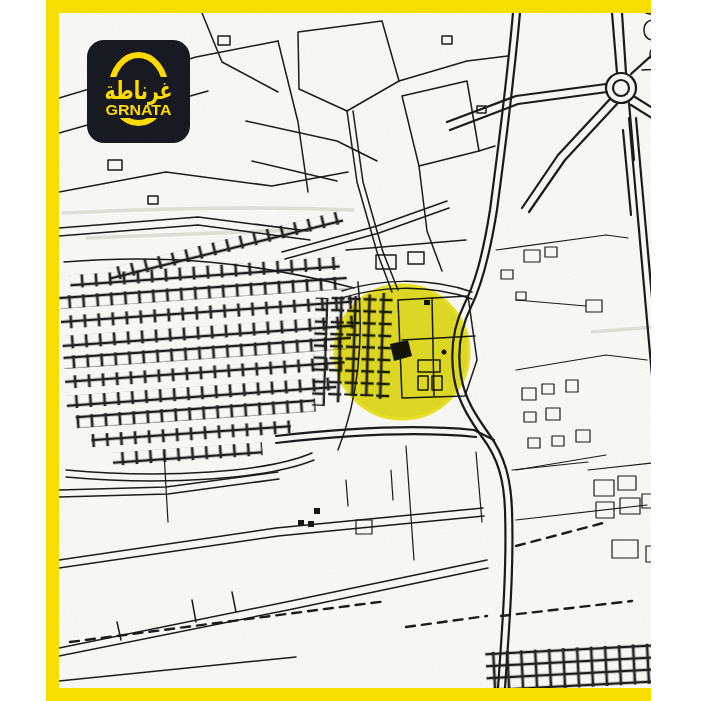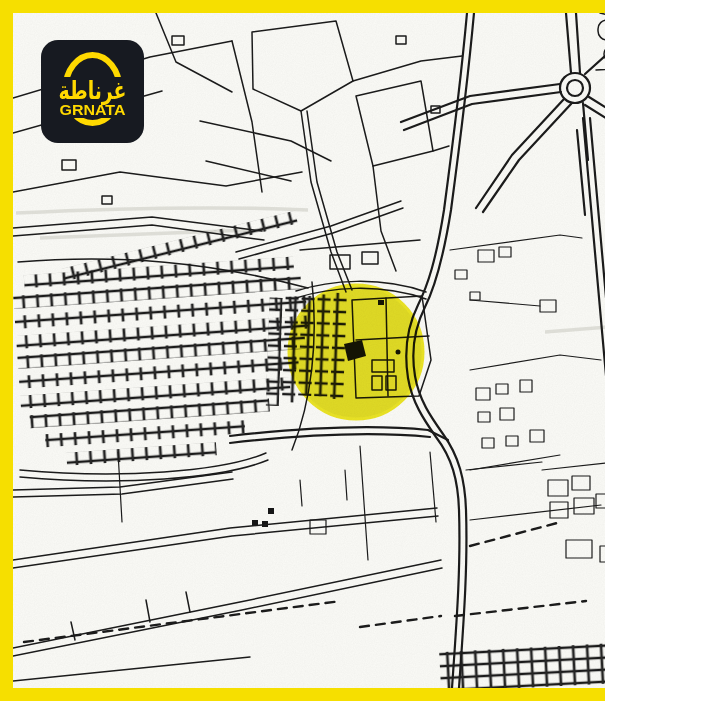--- a/index.html
+++ b/index.html
@@ -1,18 +1,19 @@
 <!DOCTYPE html>
 <html><head>
 <meta charset="utf-8">
 <style>
   html, body { margin: 0; padding: 0; background: #ffffff; }
   .stage {
     width: 605px; height: 701px; position: relative; overflow: hidden;
     font-family: "Liberation Sans", sans-serif;
+    padding-left: 46px;
   }
   svg text { user-select: none; }
   .map-line { fill: none; stroke: #1b1b1b; stroke-width: 1.5; stroke-linecap: round; stroke-linejoin: round; }
   .road { stroke-width: 2.2; }
   .thin { stroke-width: 1.2; }
   .streak { stroke: #c8c8c0; stroke-width: 3.5; opacity: .55; fill: none; }
   .dash { stroke-dasharray: 9 7; stroke-width: 2.4; }
   .filled { fill: #161616; stroke: none; }
   .logo-latin {
     font-family: "Liberation Sans", sans-serif;

